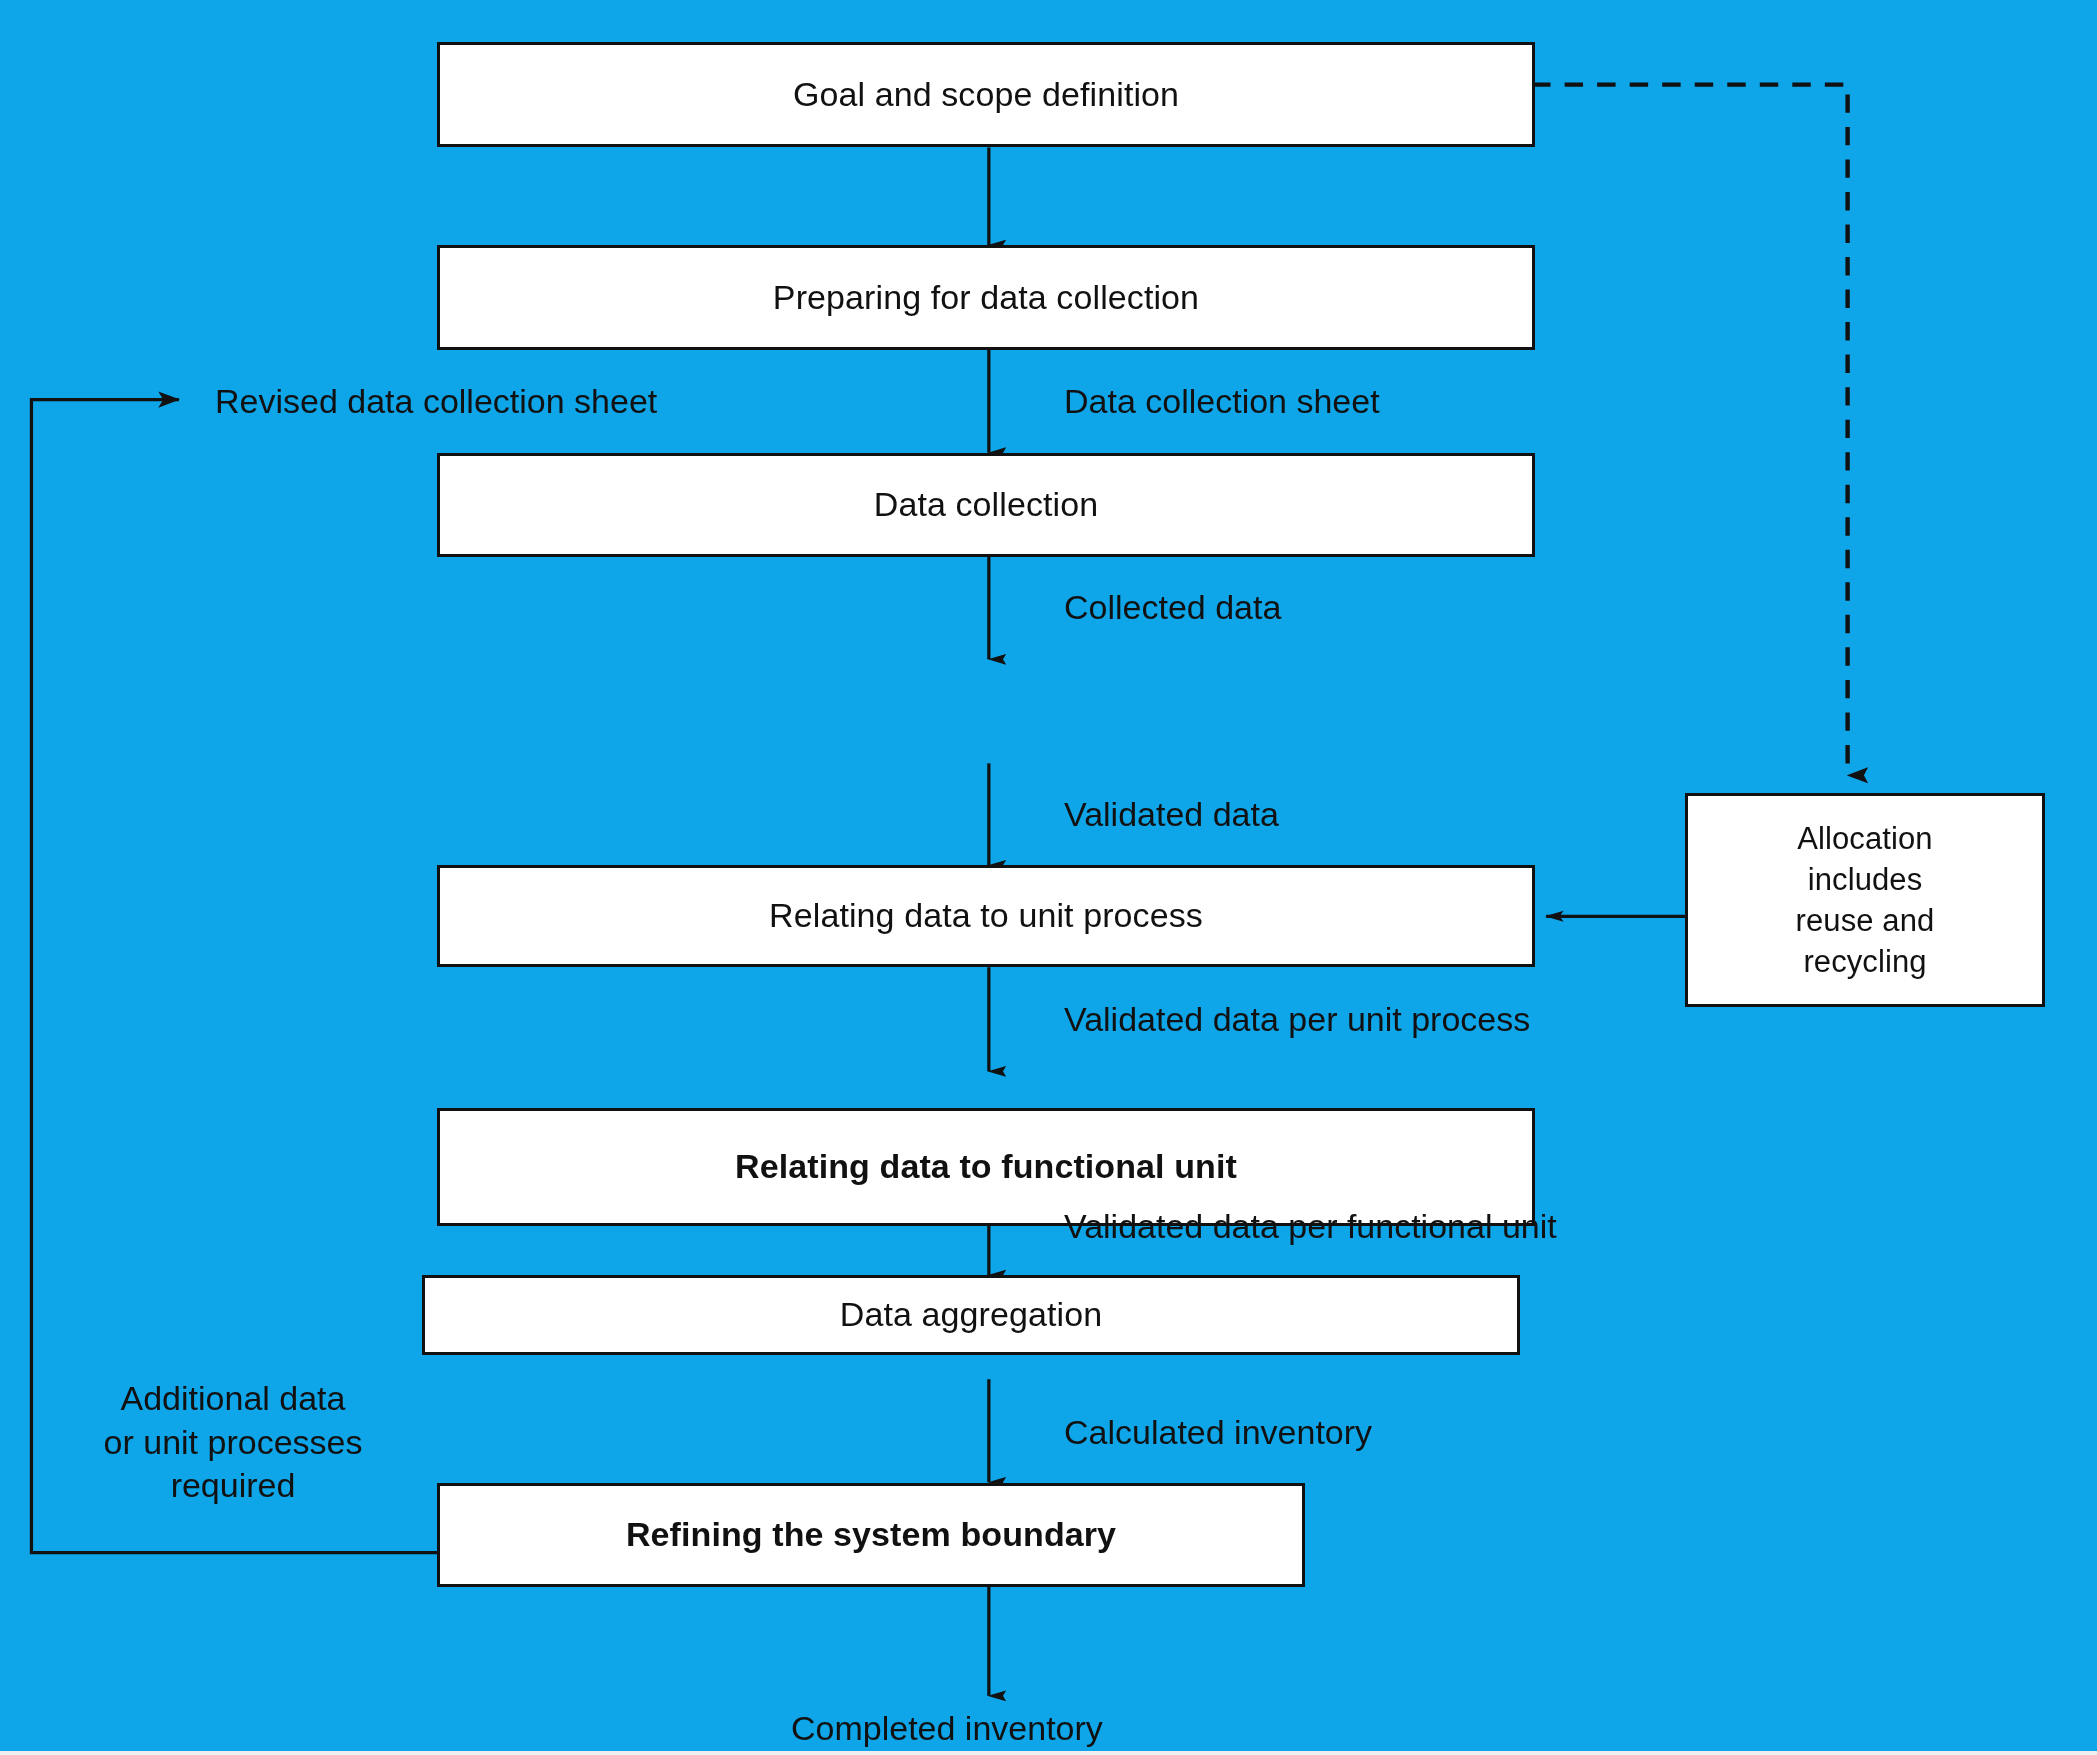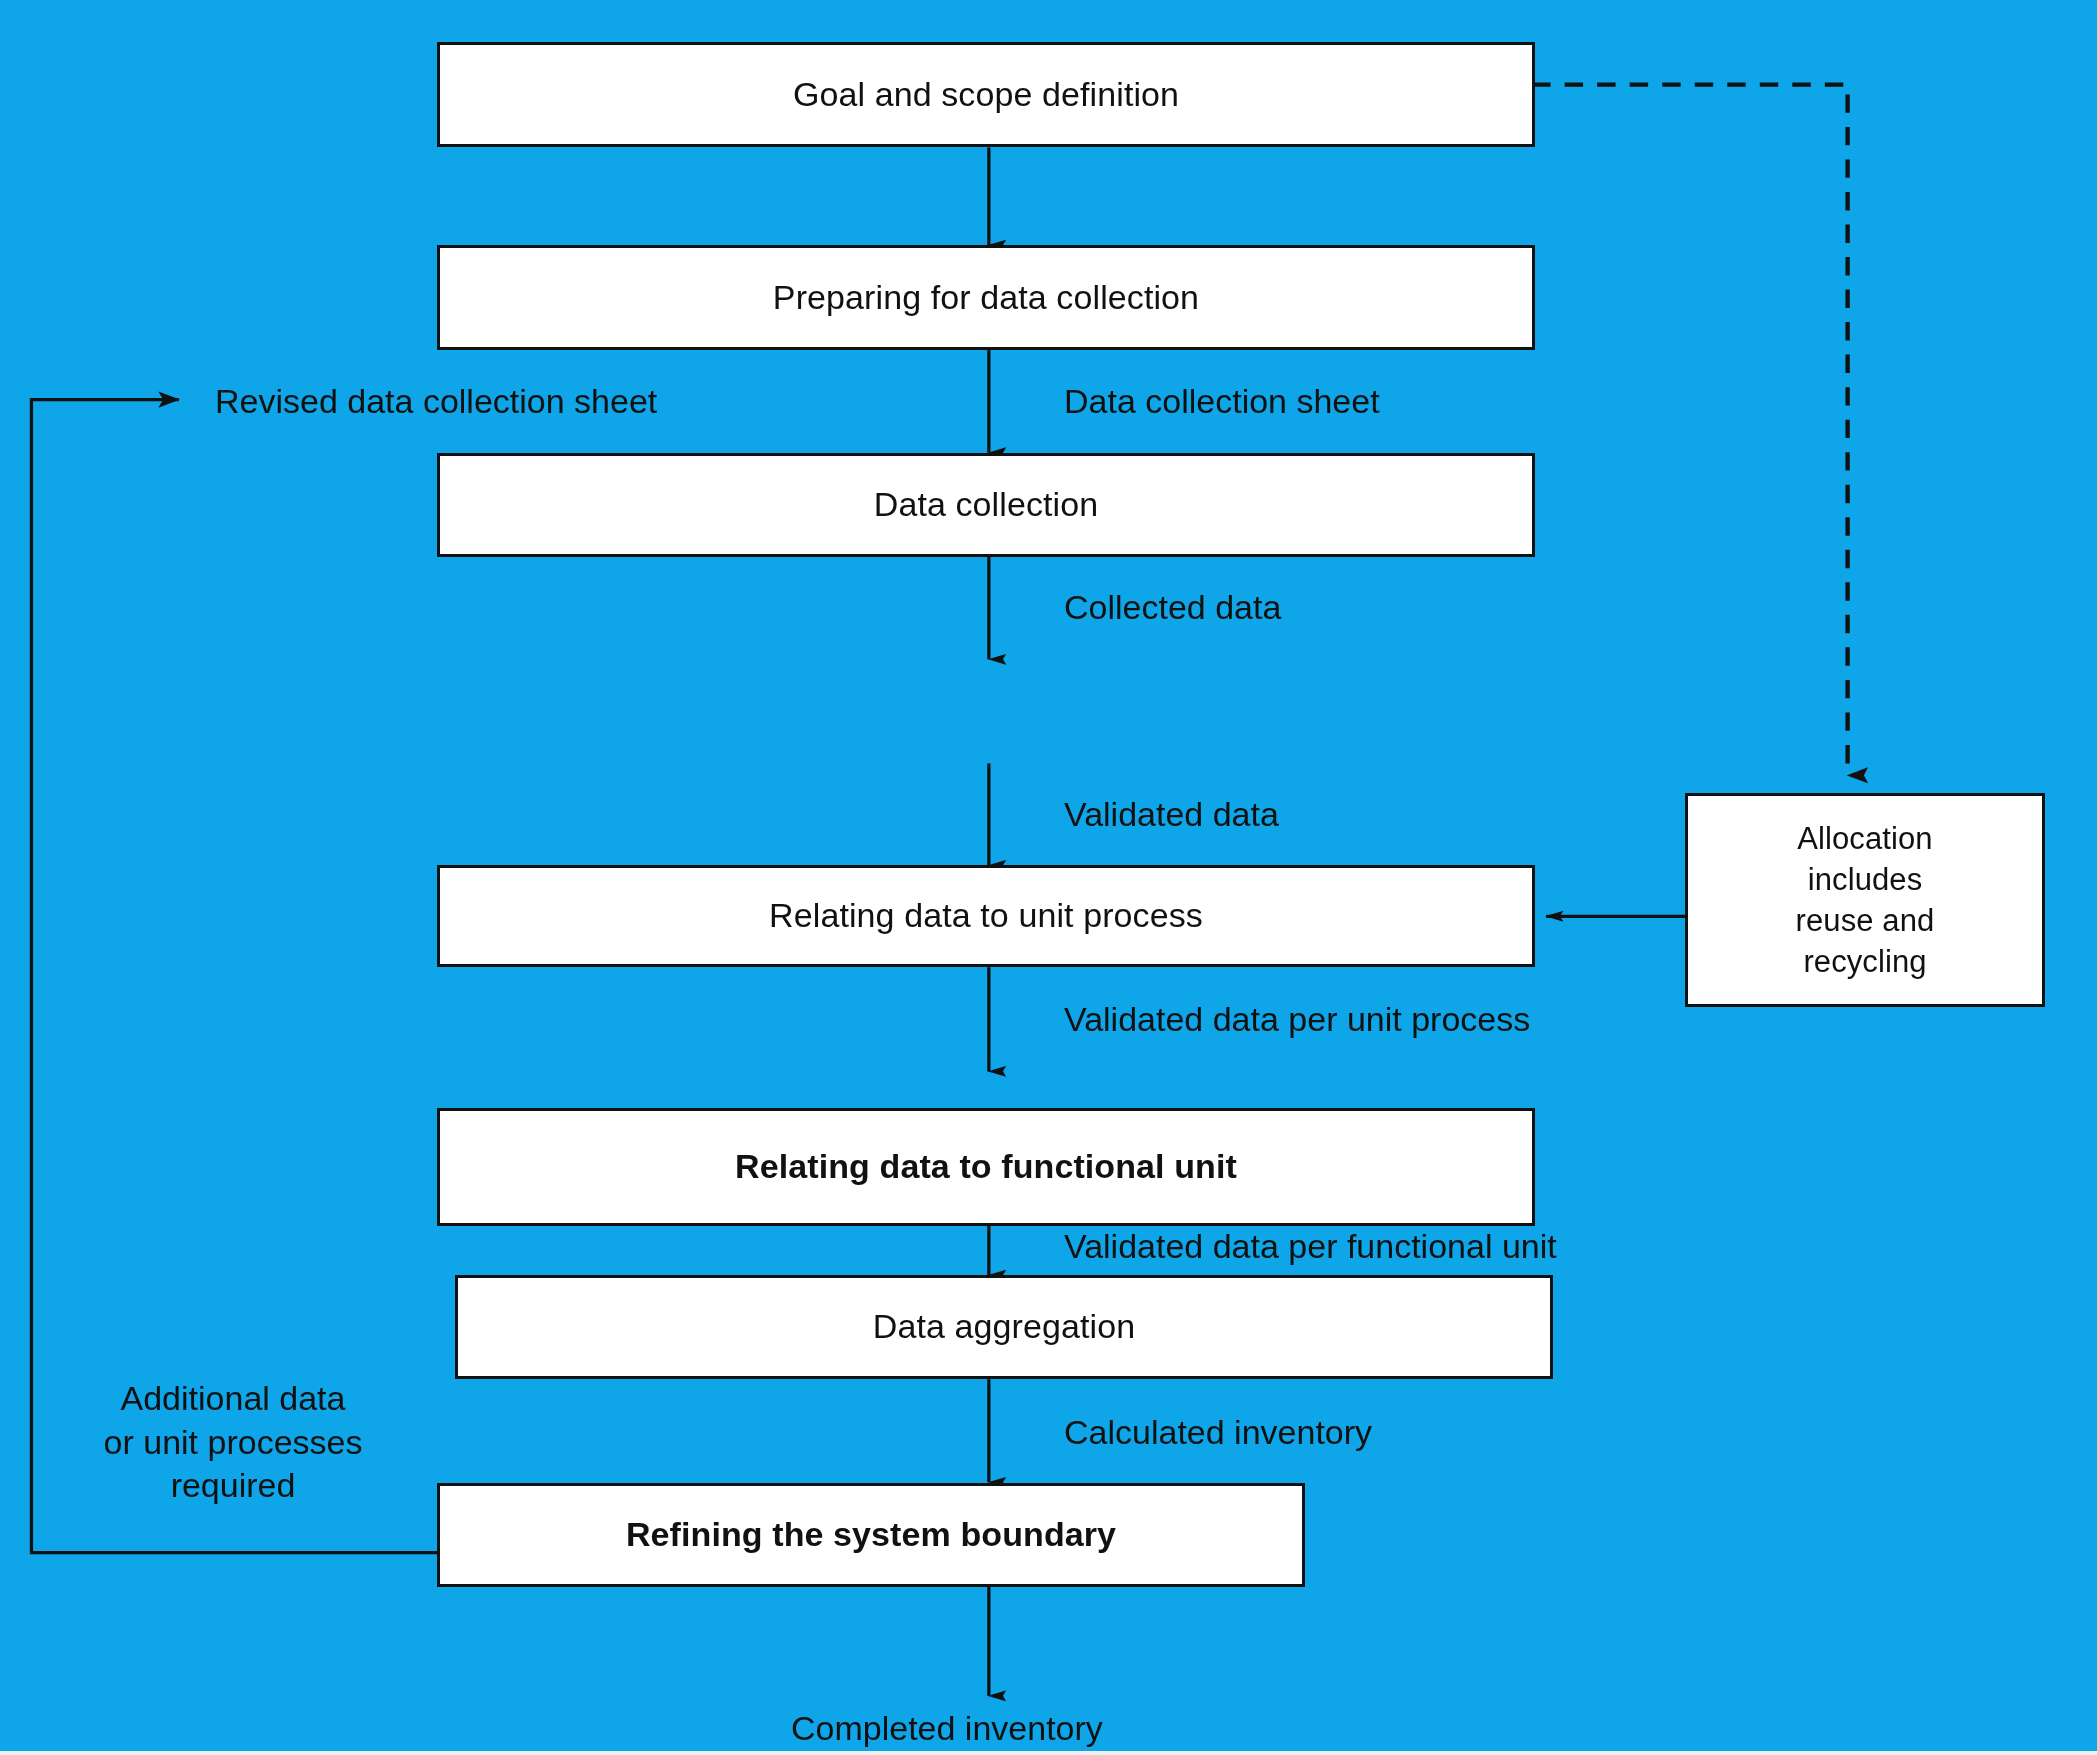--- a/index.html
+++ b/index.html
@@ -103,21 +103,21 @@
 
 
   <div class="node" style="left:437px;top:865px;width:1098px;height:102px;">
     <span class="node-line">Relating data to unit process</span>
   </div>
 
   <div class="node" style="left:437px;top:1108px;width:1098px;height:118px;font-weight:bold;">
     <span class="node-line">Relating data to functional unit</span>
   </div>
 
-  <div class="node" style="left:455px;top:1275px;width:1098px;height:104px;">
+  <div class="node" style="left:422px;top:1275px;width:1098px;height:80px;">
     <span class="node-line">Data aggregation</span>
   </div>
 
   <div class="node" style="left:437px;top:1483px;width:868px;height:104px;font-weight:bold;">
     <span class="node-line">Refining the system boundary</span>
   </div>
 
   <div class="node multiline" style="left:1685px;top:793px;width:360px;height:214px;">
     <span class="node-line">Allocation</span>
     <span class="node-line">includes</span>
@@ -128,21 +128,21 @@
   <div class="edge-label" style="left:215px;top:380px;">Revised data collection sheet</div>
 
   <div class="edge-label" style="left:1064px;top:380px;">Data collection sheet</div>
 
   <div class="edge-label" style="left:1064px;top:586px;">Collected data</div>
 
   <div class="edge-label" style="left:1064px;top:793px;">Validated data</div>
 
   <div class="edge-label" style="left:1064px;top:998px;">Validated data per unit process</div>
 
-  <div class="edge-label" style="left:1064px;top:1205px;margin-top:20px;">Validated data per functional unit</div>
+  <div class="edge-label" style="left:1064px;top:1205px;">Validated data per functional unit</div>
 
   <div class="edge-label" style="left:1064px;top:1411px;">Calculated inventory</div>
 
   <div class="edge-label block" style="left:65px;top:1377px;width:336px;">
     <span class="node-line">Additional data</span>
     <span class="node-line">or unit processes</span>
     <span class="node-line">required</span>
   </div>
 
   <div class="terminal-label" style="left:791px;top:1709px;">Completed inventory</div>

